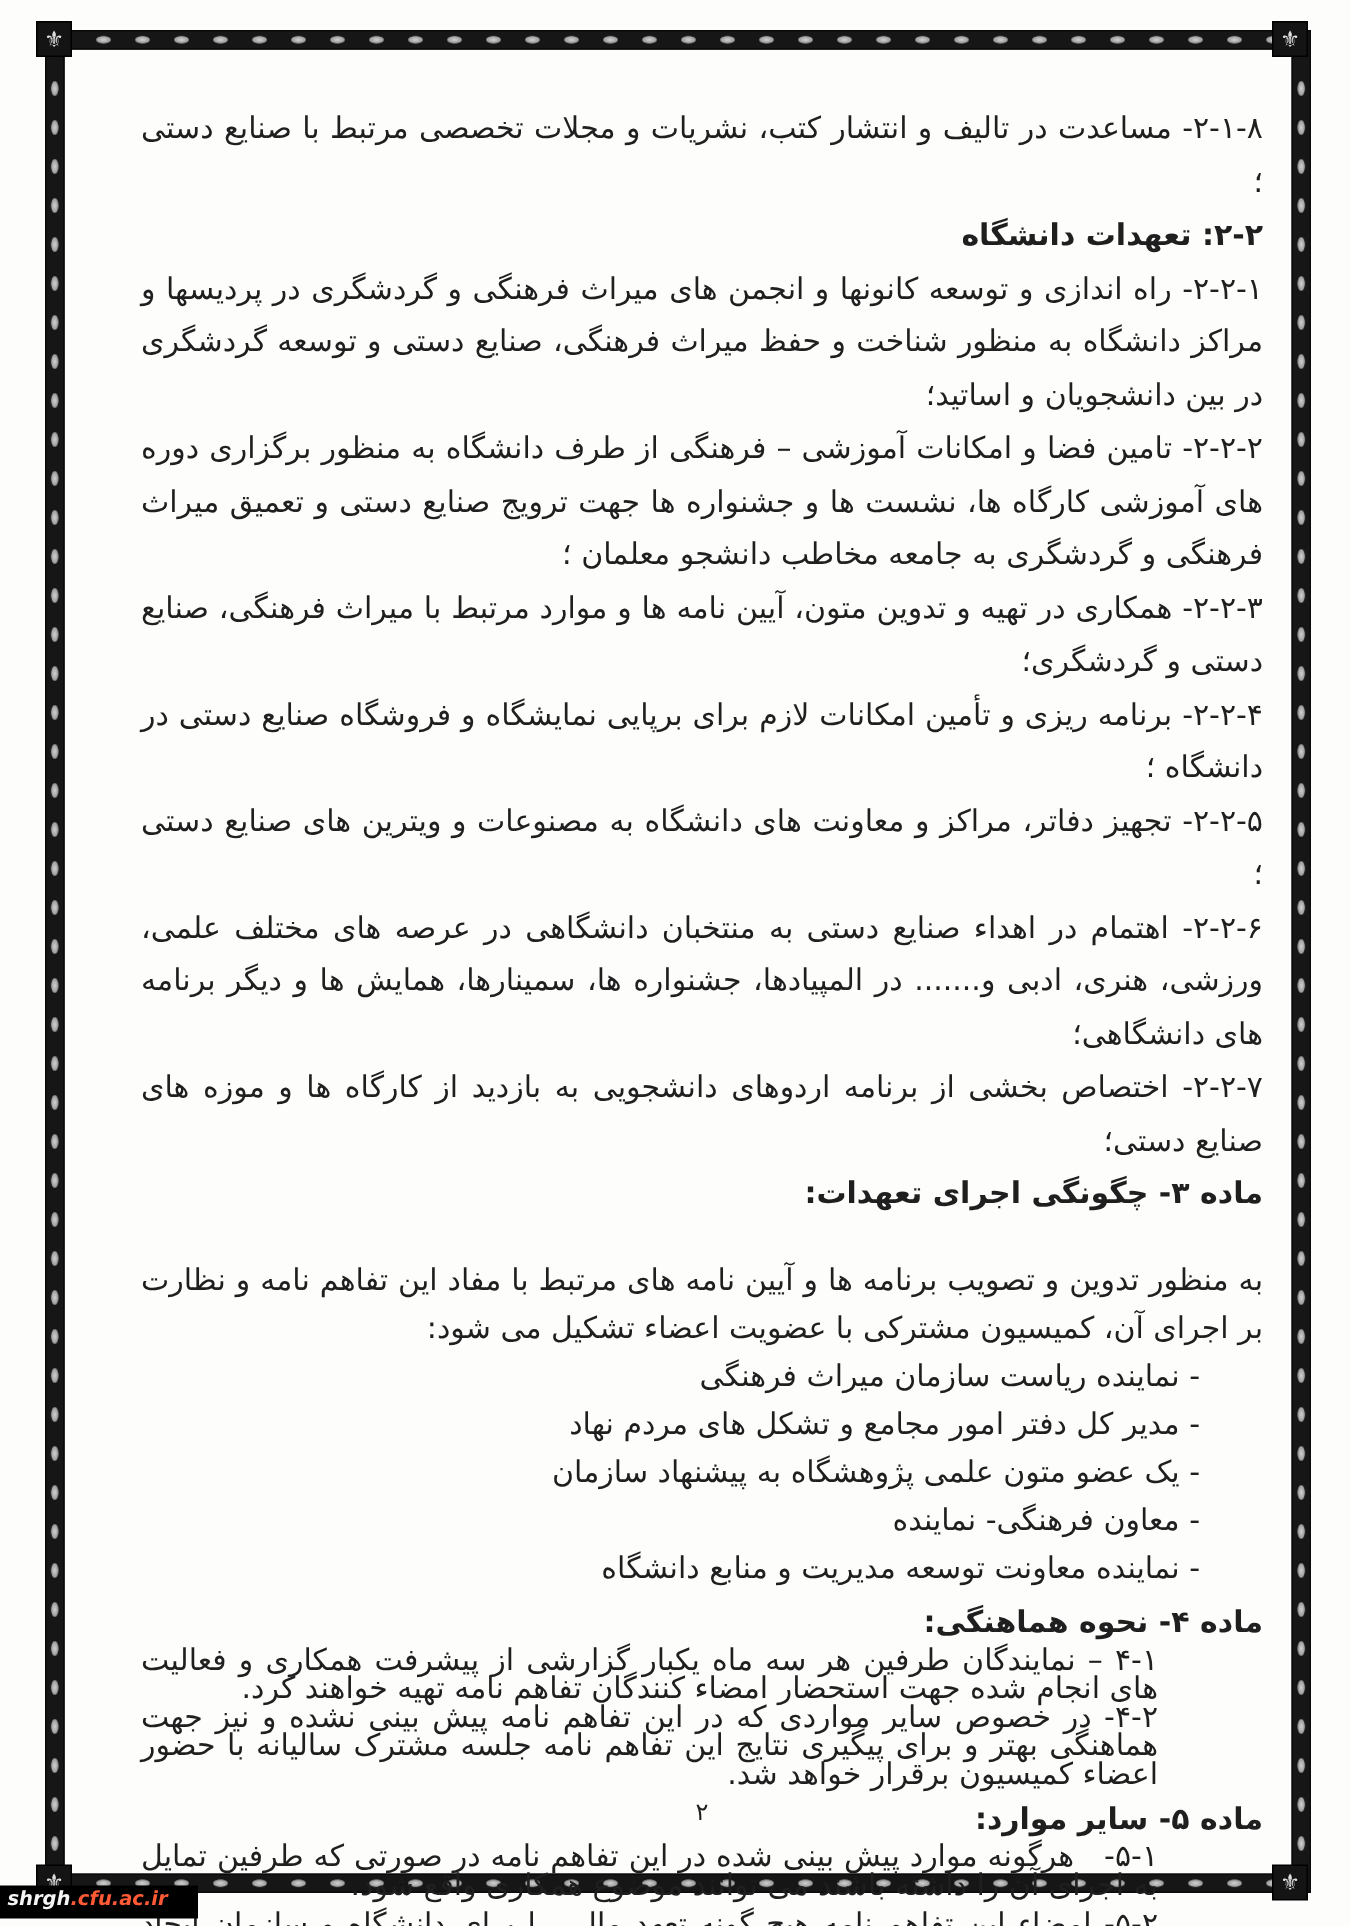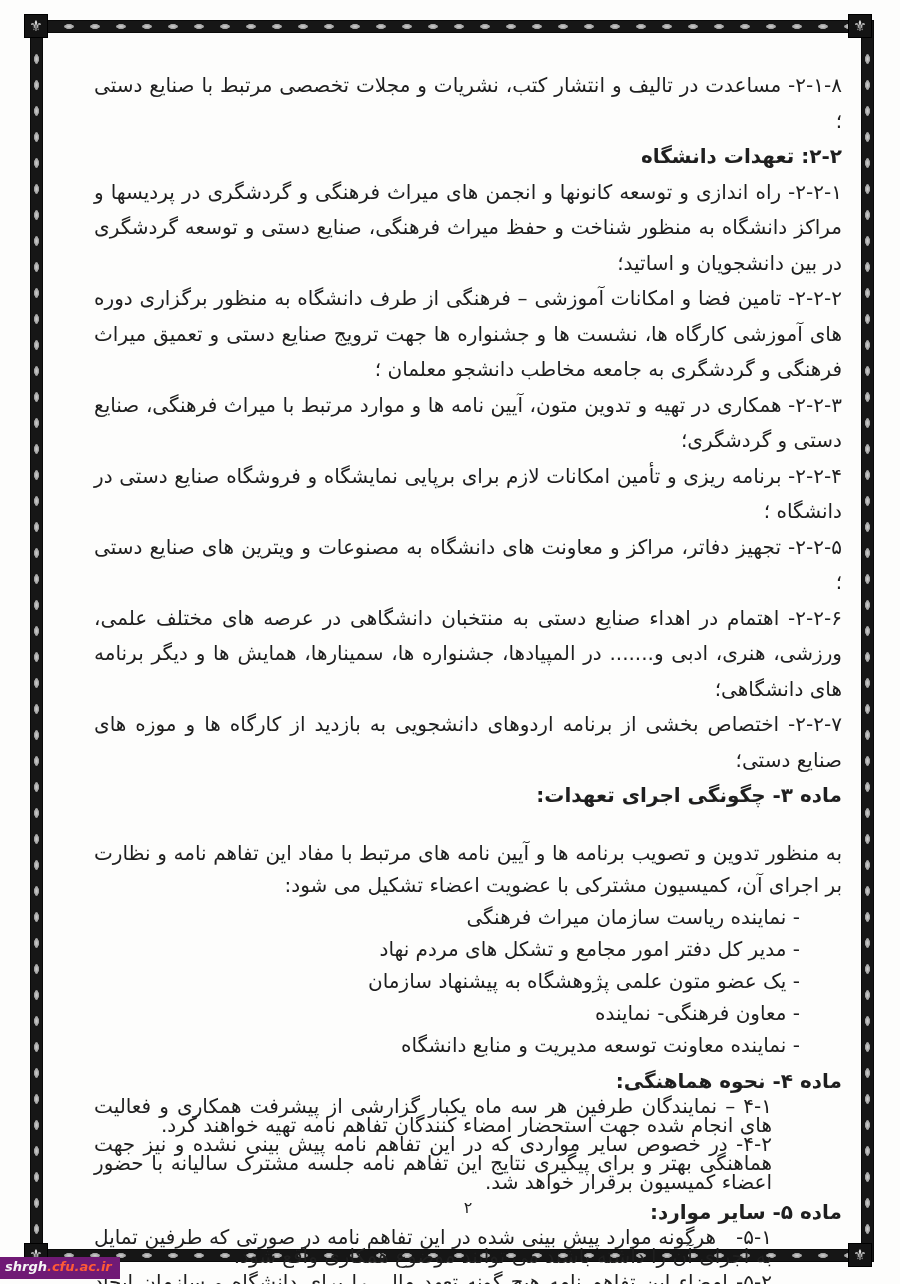--- a/index.html
+++ b/index.html
@@ -47,21 +47,21 @@
   .bullet { line-height:32px; padding-right:42px; }
   .hang { line-height:19px; margin-right:70px; }
   .indent-first { line-height:32px; text-indent:70px; }
   .page-number {
     position:absolute; top:1198px; left:94px; right:58px;
     text-align:center; font-size:16px; color:#1f1f1f; direction:rtl;
   }
   
   .watermark {
     position:absolute; left:0; top:1257px; height:19px;
-    background:#701a75; padding:1px 8px 2px 5px;
+    background:#000000; padding:1px 20px 2px 5px;
     font-style:italic; font-weight:bold; font-size:13px; line-height:17px;
     direction:ltr; white-space:nowrap;
   }
   .wm-prefix { color:#f5f5f5; }
   .wm-suffix { color:#ff5a36; }
 </style>
 </head>
 <body>
 
 <div class="page">

